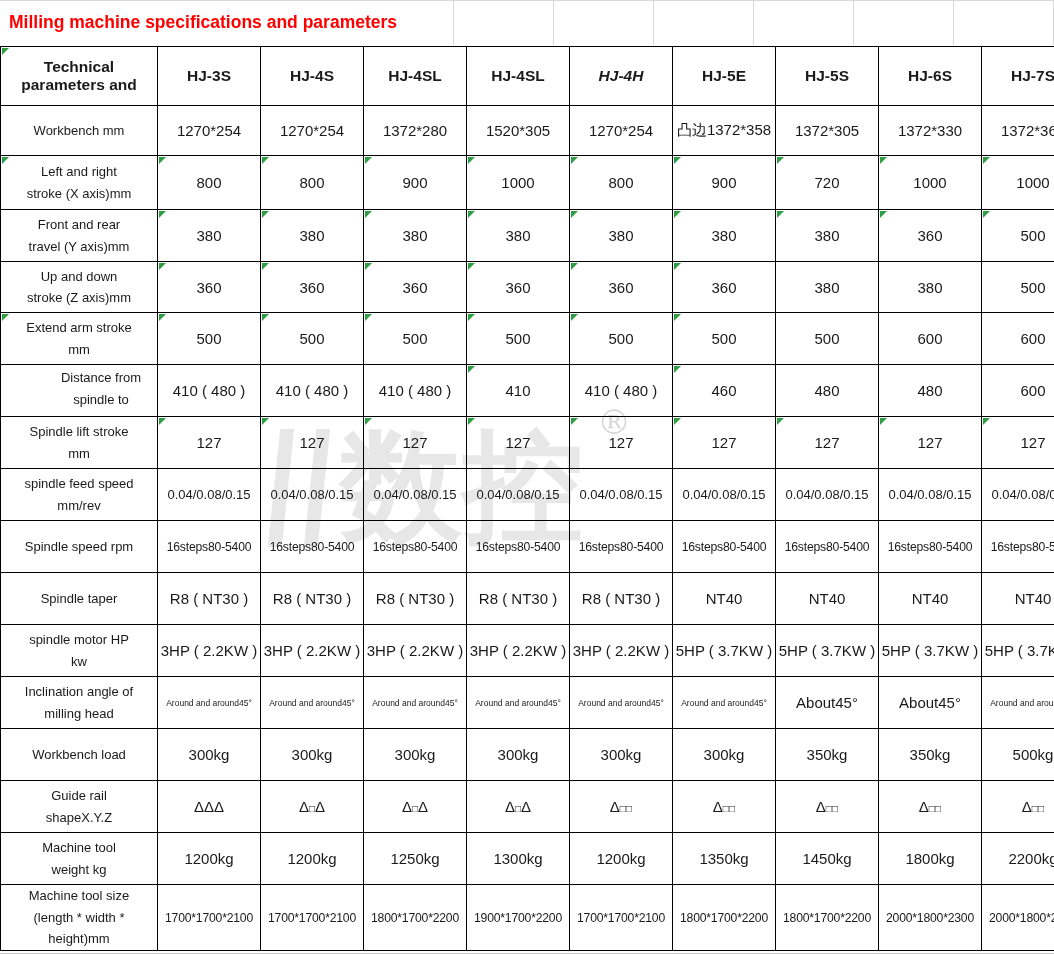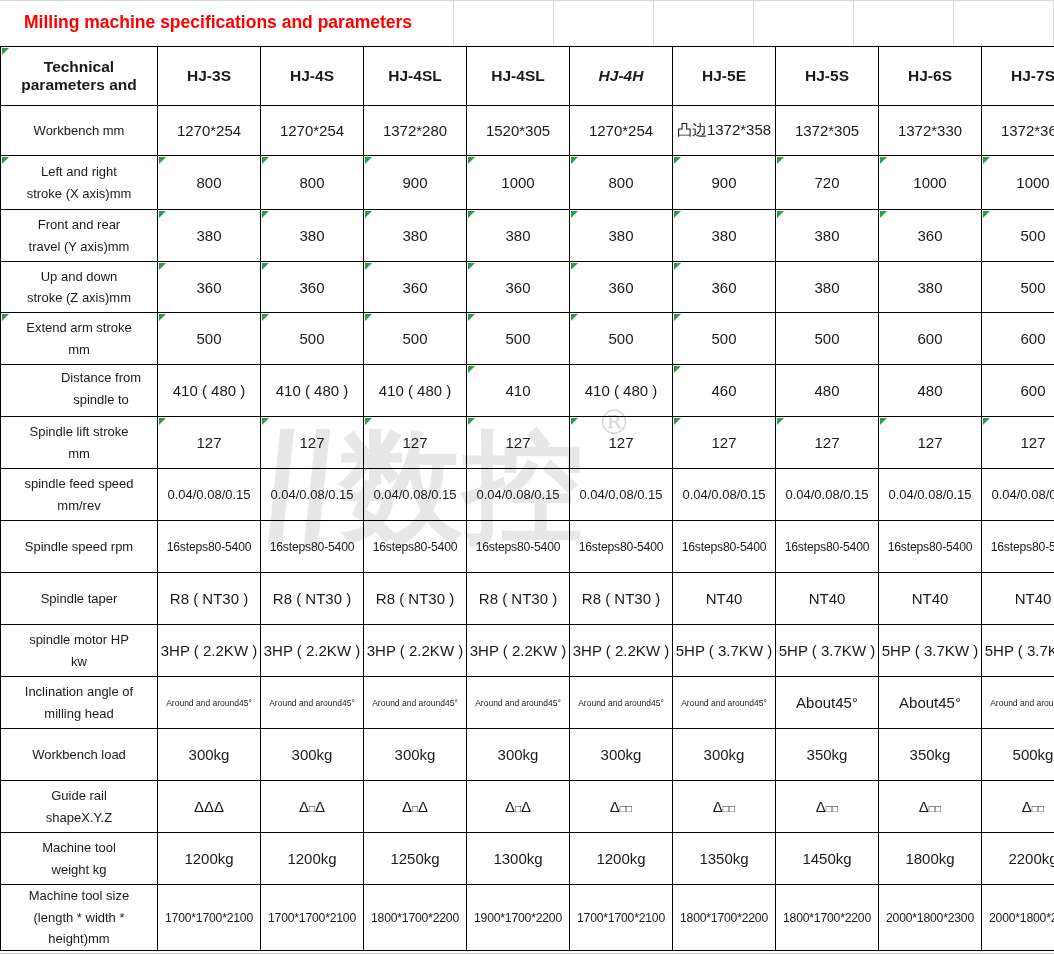--- a/index.html
+++ b/index.html
@@ -5,21 +5,21 @@
   html,body { margin:0; padding:0; }
   body {
     width:1054px; height:955px; background:#ffffff; position:relative;
     font-family:"Liberation Sans", sans-serif; overflow:hidden;
   }
   
   .title-strip { position:absolute; top:0; left:0; width:1054px; height:46px; z-index:0; }
   .hgrid-top { position:absolute; top:0; left:0; width:1054px; height:1px; background:#d9d9d9; }
   .vgrid { position:absolute; top:0; height:45px; width:1px; background:#d9d9d9; }
   .title-text {
-    position:absolute; left:24px; top:12px; font-size:17.5px; font-weight:bold;
+    position:absolute; left:9px; top:12px; font-size:17.5px; font-weight:bold;
     color:#ff0000; white-space:nowrap; z-index:3;
   }
   
   .watermark {
     position:absolute; left:258px; top:406px; z-index:1; display:flex; align-items:center;
     opacity:0.09; color:#000; font-family:"DejaVu Serif", serif; font-weight:bold;
     font-size:122px; white-space:nowrap; pointer-events:none;
   }
   .wm-bars { display:inline-flex; gap:22px; margin:0 16px; transform:skewX(-6deg); }
   .wm-bar { width:14px; height:118px; background:#000; }

